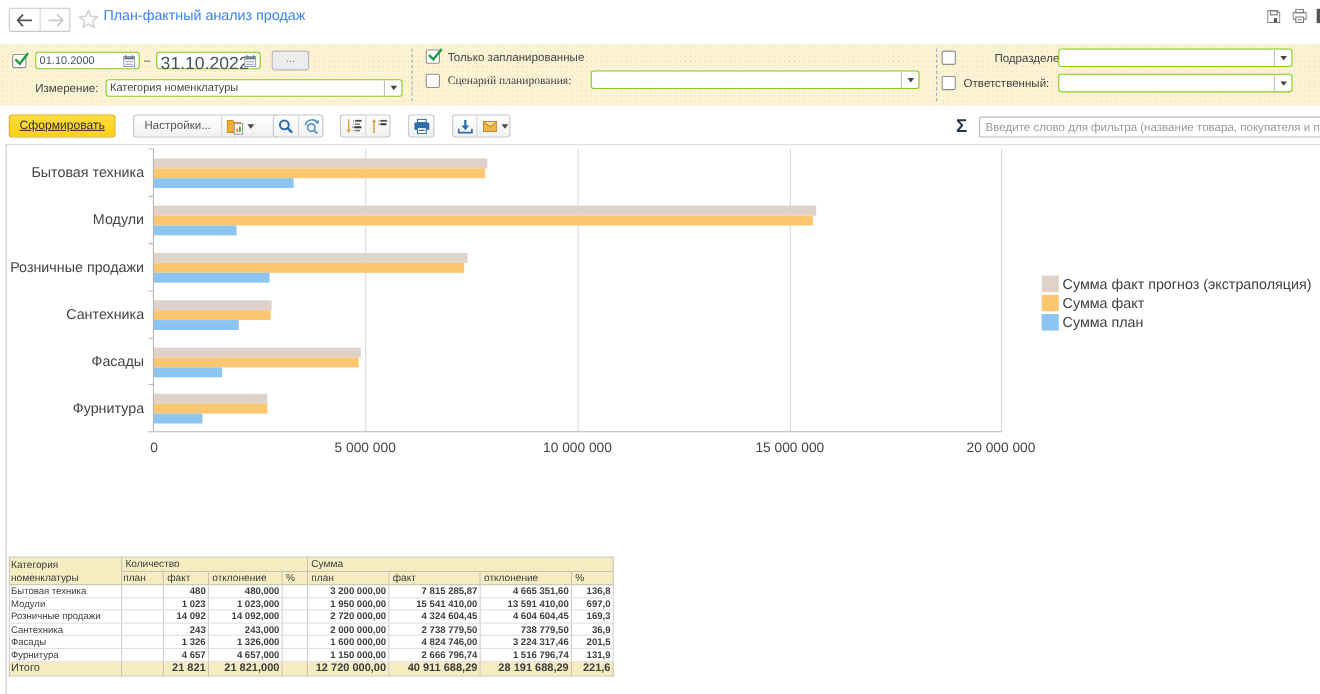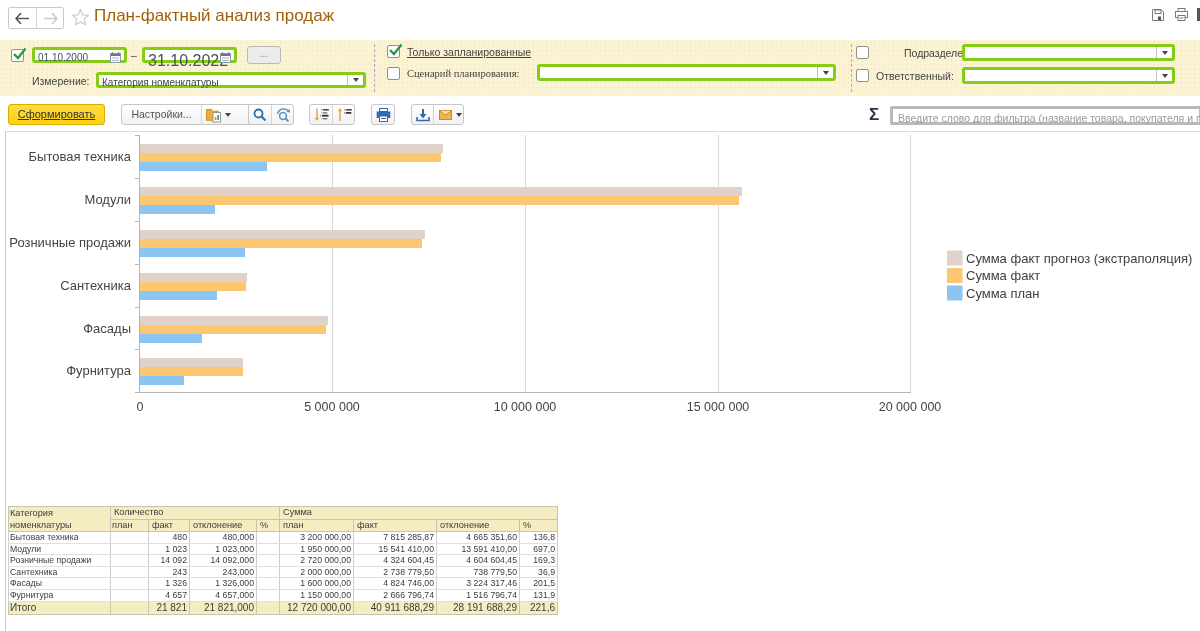--- a/index.html
+++ b/index.html
@@ -1,20 +1,20 @@
 <!DOCTYPE html>
 <html><head>
 <meta charset="utf-8">
 <style>
 * { margin:0; padding:0; box-sizing:border-box; }
 html,body { width:1200px; height:631px; background:#fff; font-family:"Liberation Sans", sans-serif; overflow:hidden; }
 #app { position:relative; width:1200px; height:631px; background:#fff; }
 .abs { position:absolute; }
 .lbl { font-size:10.5px; color:#444; white-space:nowrap; }
-.field { position:absolute; background:#fff; border:3px solid #84cc16; border-radius:3px; }
+.field { position:absolute; background:#fff; border:1px solid #84cc16; border-radius:3px; }
 .cb { position:absolute; width:13px; height:13px; background:#fff; border:1px solid #8f8f8f; border-radius:2px; }
 .ddbtn { position:absolute; right:0; top:0; bottom:0; width:16px; border-left:1px solid #c0c0c0; }
 .ddbtn:after { content:""; position:absolute; left:4.5px; top:50%; margin-top:-2px; width:0; height:0; border-left:3.5px solid transparent; border-right:3.5px solid transparent; border-top:4.5px solid #454545; }
 .tbtn { position:absolute; height:21px; background:linear-gradient(#ffffff,#f1f1f1); border:1px solid #c6c6c6; border-radius:3px; top:104px; }
 
 #panel { position:absolute; left:0; top:40px; width:1200px; height:56px;
   background-color:#fbf3d4;
   background-image:radial-gradient(rgba(205,190,140,0.5) 0.7px, transparent 0.8px);
   background-size:4.5px 4.5px; }
 .dashsep { position:absolute; top:44px; height:48px; width:0; border-left:1px dashed #a3aab8; }
@@ -28,21 +28,21 @@
   <svg class="abs" style="left:6px;top:5px;" width="16" height="11" viewBox="0 0 16 11">
     <path d="M6 0 L1 5.5 L6 11 M1 5.5 H14" stroke="#555" stroke-width="1.6" fill="none"></path>
   </svg>
   <svg class="abs" style="left:33px;top:5px;" width="16" height="11" viewBox="0 0 16 11">
     <path d="M10 0 L15 5.5 L10 11 M15 5.5 H2" stroke="#c9c9c9" stroke-width="1.6" fill="none"></path>
   </svg>
 </div>
 <svg class="abs" style="left:71px;top:8px;" width="19" height="19" viewBox="0 0 20 20">
   <path d="M10 1.5 L12.4 7.2 L18.5 7.7 L13.9 11.7 L15.3 17.7 L10 14.5 L4.7 17.7 L6.1 11.7 L1.5 7.7 L7.6 7.2 Z" fill="none" stroke="#cfcfcf" stroke-width="1.4" stroke-linejoin="round"></path>
 </svg>
-<div class="abs" style="left:94px;top:6px;font-size:17px;color:#a16207;">План-фактный анализ продаж</div>
+<div class="abs" style="left:94px;top:6px;font-size:13px;color:#3b82f6;">План-фактный анализ продаж</div>
 
 <svg class="abs" style="left:1152px;top:9px;" width="12" height="12" viewBox="0 0 12 12">
   <path d="M1.5 0.5 H9 L11.5 3 V11.5 H0.5 V0.5 Z" fill="none" stroke="#7a7a7a" stroke-width="1"></path>
   <rect x="3" y="1" width="6" height="3.5" fill="none" stroke="#7a7a7a" stroke-width="1"></rect>
   <rect x="6" y="7.5" width="3" height="3.5" fill="#555"></rect>
 </svg>
 <svg class="abs" style="left:1175px;top:8px;" width="13" height="13" viewBox="0 0 13 13">
   <rect x="3" y="0.5" width="7" height="3" fill="none" stroke="#7a7a7a" stroke-width="1"></rect>
   <rect x="0.5" y="3.5" width="12" height="6" fill="none" stroke="#7a7a7a" stroke-width="1"></rect>
   <rect x="3" y="7.5" width="7" height="5" fill="#fff" stroke="#7a7a7a" stroke-width="1"></rect>
@@ -85,21 +85,21 @@
 <div class="abs lbl" style="left:32px;top:75px;">Измерение:</div>
 <div class="field" style="left:96px;top:72px;width:270px;height:16px;">
   <div class="abs" style="left:3px;top:2px;font-size:10px;color:#444;white-space:nowrap;">Категория номенклатуры</div>
   <div class="ddbtn"></div>
 </div>
 
 <div class="cb" style="left:387px;top:45px;"></div>
 <svg class="abs" style="left:388px;top:43px;" width="15" height="14" viewBox="0 0 15 14">
   <path d="M2 7 L6 11 L13.5 1.5" stroke="#1d9b40" stroke-width="2.2" fill="none"></path>
 </svg>
-<div class="abs lbl" style="left:407px;top:46px;text-decoration:underline;">Только запланированные</div>
+<div class="abs lbl" style="left:407px;top:46px;">Только запланированные</div>
 <div class="cb" style="left:387px;top:67px;"></div>
 <div class="abs lbl" style="left:407px;top:68px;font-family:Liberation Serif, serif;">Сценарий планирования:</div>
 <div class="field" style="left:537px;top:64px;width:299px;height:17px;">
   <div class="ddbtn"></div>
 </div>
 
 <div class="cb" style="left:856px;top:46px;"></div>
 <div class="abs lbl" style="left:876px;top:47px;padding-left:28px;">Подразделение:</div>
 <div class="field" style="left:962px;top:44px;width:213px;height:17px;">
   <div class="ddbtn"></div>
@@ -371,18 +371,18 @@
           <td class="n">28 191 688,29</td>
           <td class="n">221,6</td>
         </tr>
 </tbody>
     </table>
 <style>
 #rpt { border:1px solid #a3a18c; font-size:8.7px; }
 #rpt td { border:1px solid #c7c5b0; padding:0 3px; height:11px; overflow:hidden; white-space:nowrap; line-height:11px; }
 #rpt tr.h td { background:#f5ecc2; height:12px; font-size:9.2px; }
 #rpt tr:not(.h):not(.t) td { border-top:none; border-bottom:1px solid #e0e0e0; border-left:1px solid #cfcfcf; border-right:1px solid #cfcfcf; height:10.6px; line-height:10.6px; }
-#rpt td.n { text-align:right; padding-right:2px; }
+#rpt td.n { text-align:right; padding-right:2px;font-weight:bold; }
 #rpt td:first-child { padding-left:1px; }
 #rpt tr.t td { background:#f5ecc2; font-size:10px; height:13px; }
 </style>
 
 </div>
 
 </body></html>

